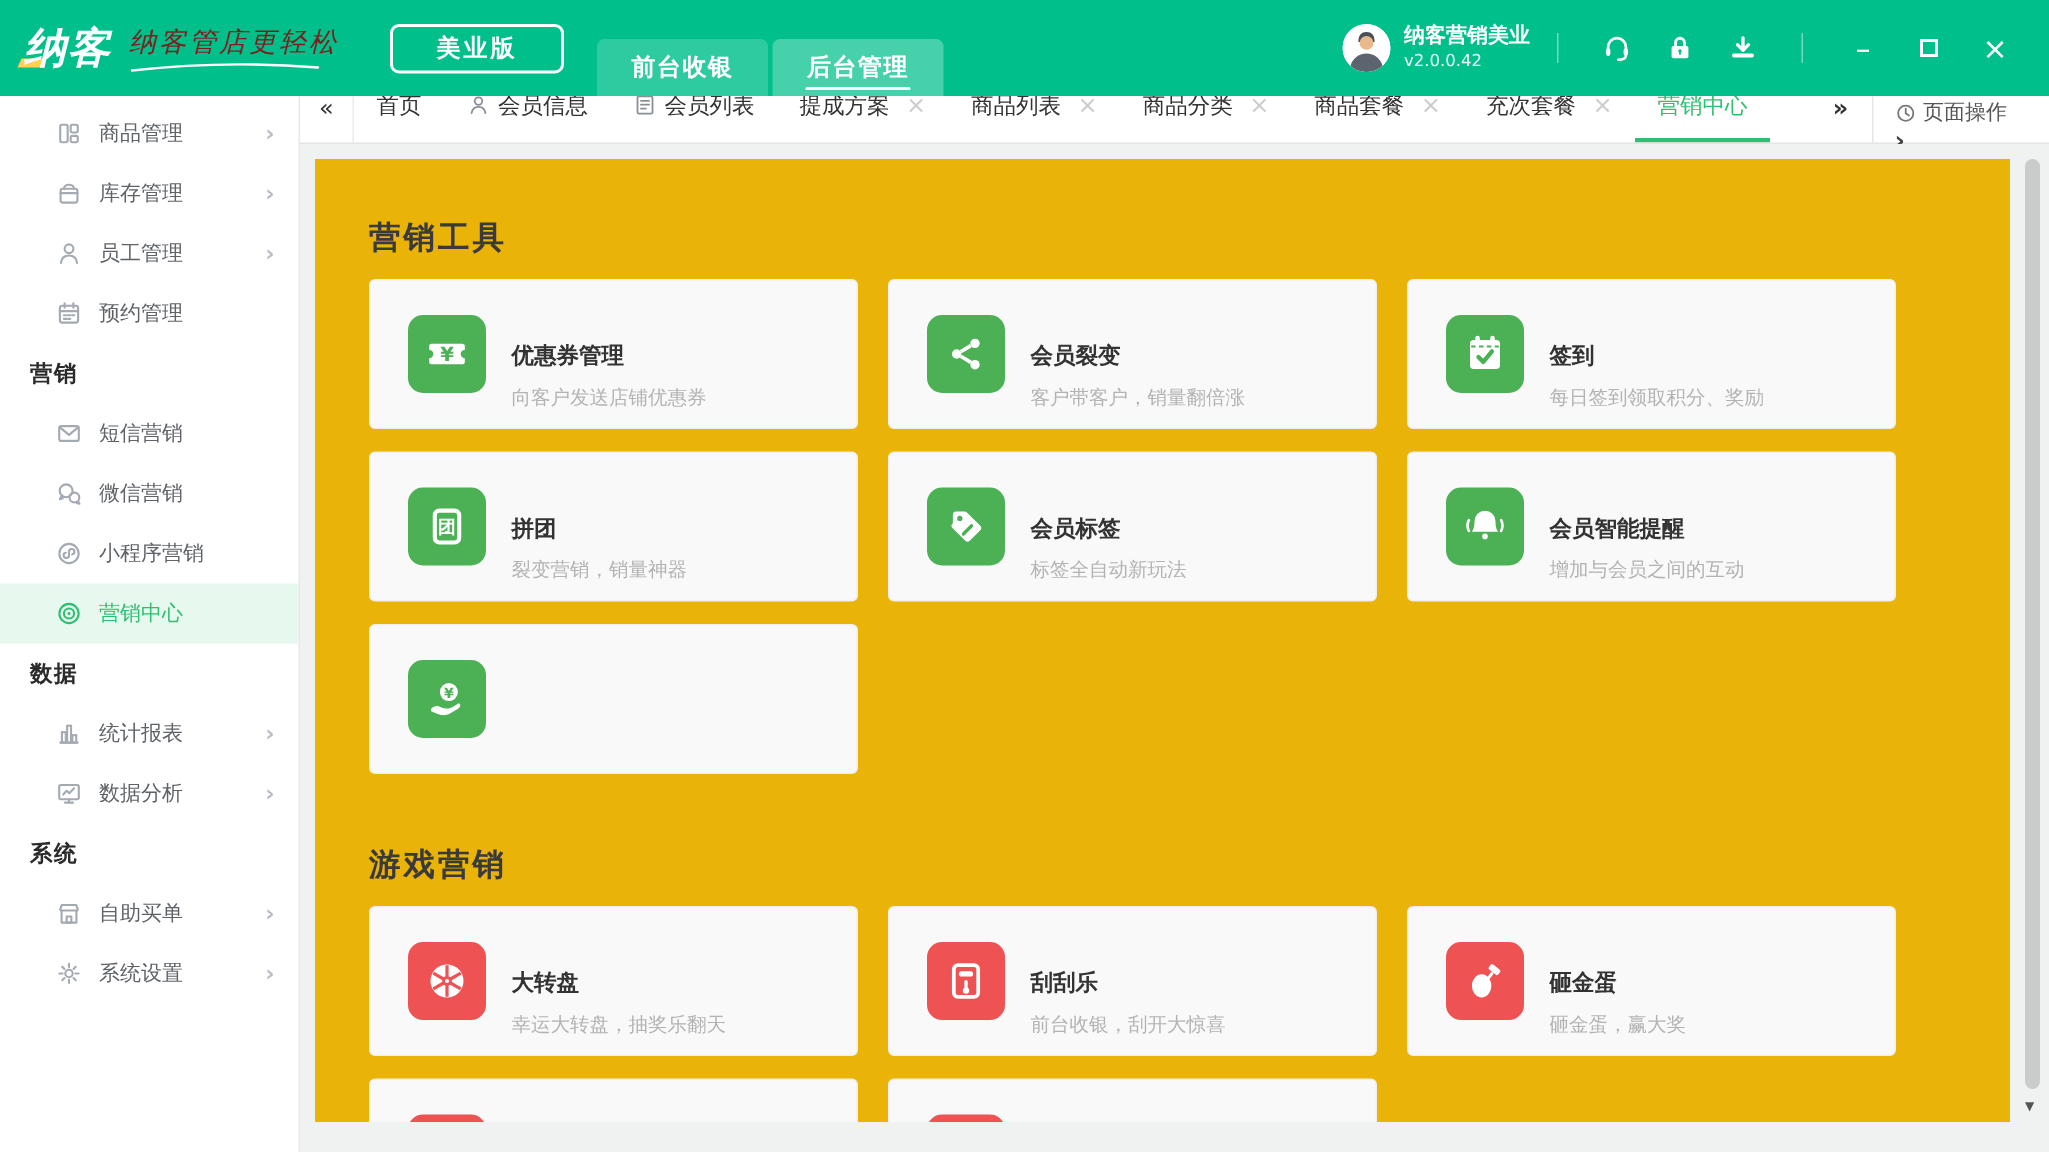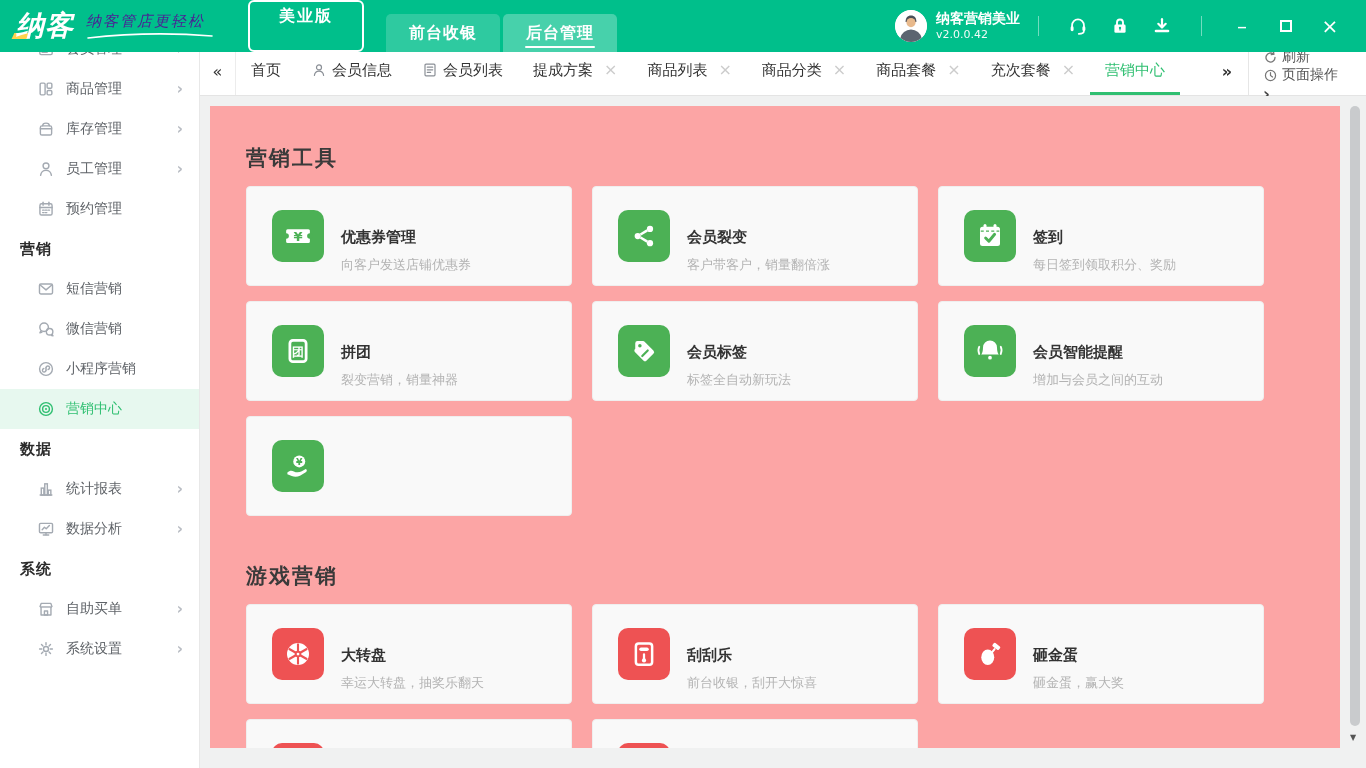--- a/index.html
+++ b/index.html
@@ -1,27 +1,27 @@
 <!DOCTYPE html>
 <html><head>
 <meta charset="utf-8">
 <style>
   * { margin:0; padding:0; box-sizing:border-box; }
   html,body { width:1366px; height:768px; overflow:hidden; }
   body { font-family:"DejaVu Sans","Liberation Sans",sans-serif; background:#f0f1f1; }
   .app { position:relative; width:1366px; height:768px; overflow:hidden; background:#f0f1f1; }
 
   
-  .topbar { position:absolute; top:0; left:0; right:0; height:52px; background:#00bf8b; display:flex; z-index:30; color:#fff; }
+  .topbar { position:absolute; top:0; left:0; right:0; height:64px; background:#00bf8b; display:flex; align-items:center; z-index:30; color:#fff; }
   .logo-wrap { display:flex; align-items:center; margin-left:16px; }
   .logo { position:relative; font-size:28px; font-weight:900; font-style:italic; letter-spacing:1px; color:#fff; line-height:1; }
   .logo-accent { position:absolute; left:-3px; bottom:1px; width:16px; height:6px; background:#ffd24d; transform:skewX(-25deg); }
   .logo-txt { position:relative; }
   .tagline-wrap { margin-left:12px; display:flex; flex-direction:column; align-items:flex-start; }
-  .tagline { font-family:"DejaVu Serif","Liberation Serif",serif; font-style:italic; font-size:15px; letter-spacing:2px; color:#4c1d95; }
+  .tagline { font-family:"DejaVu Serif","Liberation Serif",serif; font-style:italic; font-size:18px; letter-spacing:2px; color:#7f1d1d; }
   .swoosh { margin-top:1px; }
   .edition-badge { margin-left:34px; border:2px solid #fff; border-radius:6px; padding:4px 29px; font-size:16px; font-weight:700; letter-spacing:2px; cursor:pointer; }
   .hnav { display:flex; align-self:flex-end; height:38px; margin-left:22px; }
   .hnav-tab { position:relative; display:flex; align-items:center; padding:0 23px; margin-right:3px; background:rgba(255,255,255,.18); border-radius:5px 5px 0 0; font-size:16px; font-weight:700; letter-spacing:1px; cursor:pointer; }
   .hnav-tab.active { background:rgba(255,255,255,.28); }
   .hnav-tab.active::after { content:""; position:absolute; left:22px; right:22px; bottom:4px; height:2.5px; background:#fff; border-radius:2px; }
   .top-right { margin-left:auto; display:flex; align-items:center; margin-right:14px; }
   .avatar { width:32px; height:32px; border-radius:50%; overflow:hidden; background:#fff; flex:0 0 auto; }
   .userinfo { margin-left:9px; line-height:1.25; }
   .username { font-size:14px; font-weight:700; }
@@ -52,21 +52,21 @@
   .tab-close { color:#ccc; font-size:16px; margin-left:11px; line-height:1; }
   .tab.active { color:#2fbf71; border-bottom-color:#2fbf71; }
   .tab-forward { width:42px; display:flex; align-items:center; justify-content:center; font-size:16px; font-weight:700; color:#333; cursor:pointer; }
   .tab-actions { display:flex; align-items:flex-start; border-left:1px solid #e6e6e6; padding:0 10px 0 14px; color:#555; font-size:14px;flex-direction:column; }
   .taction { display:flex; align-items:center; gap:4px; margin-right:18px; cursor:pointer; }
   .taction .ticon { width:15px; height:15px; color:#777; }
   .tab-more { font-size:17px; font-weight:700; color:#444; cursor:pointer; margin-right:2px; }
 
   
   .content { position:absolute; top:48px; left:0; right:0; bottom:0; background:#f0f1f1; }
-  .panel { position:absolute; left:10px; top:10px; right:26px; bottom:20px; background:#fca5a5; overflow:hidden; padding:38px 36px; }
+  .panel { position:absolute; left:10px; top:10px; right:26px; bottom:20px; background:#eab308; overflow:hidden; padding:38px 36px; }
   .sec-title { font-family:"DejaVu Serif","Liberation Serif",serif; font-size:21px; font-weight:700; color:#3a3a3a; letter-spacing:2px; margin-bottom:14px; }
   .sec-title.second { margin-top:46px; }
   .grid { display:flex; flex-wrap:wrap; gap:15px 20px; }
   .card { width:326px; height:100px; background:#f9f9f9; border:1px solid #efefef; border-radius:4px; display:flex; align-items:center; padding-left:25px; cursor:pointer; }
   .tile { width:52px; height:52px; border-radius:10px; display:flex; align-items:center; justify-content:center; margin-right:17px; flex:0 0 auto; }
   .tile.green { background:#4cb155; }
   .tile.red { background:#ee5253; }
   .card-text { display:flex; flex-direction:column;margin-top:29px; }
   .card-title { font-size:15px; font-weight:700; color:#333; margin-bottom:9px; }
   .card-sub { font-size:13px; color:#b3b3b3; }

